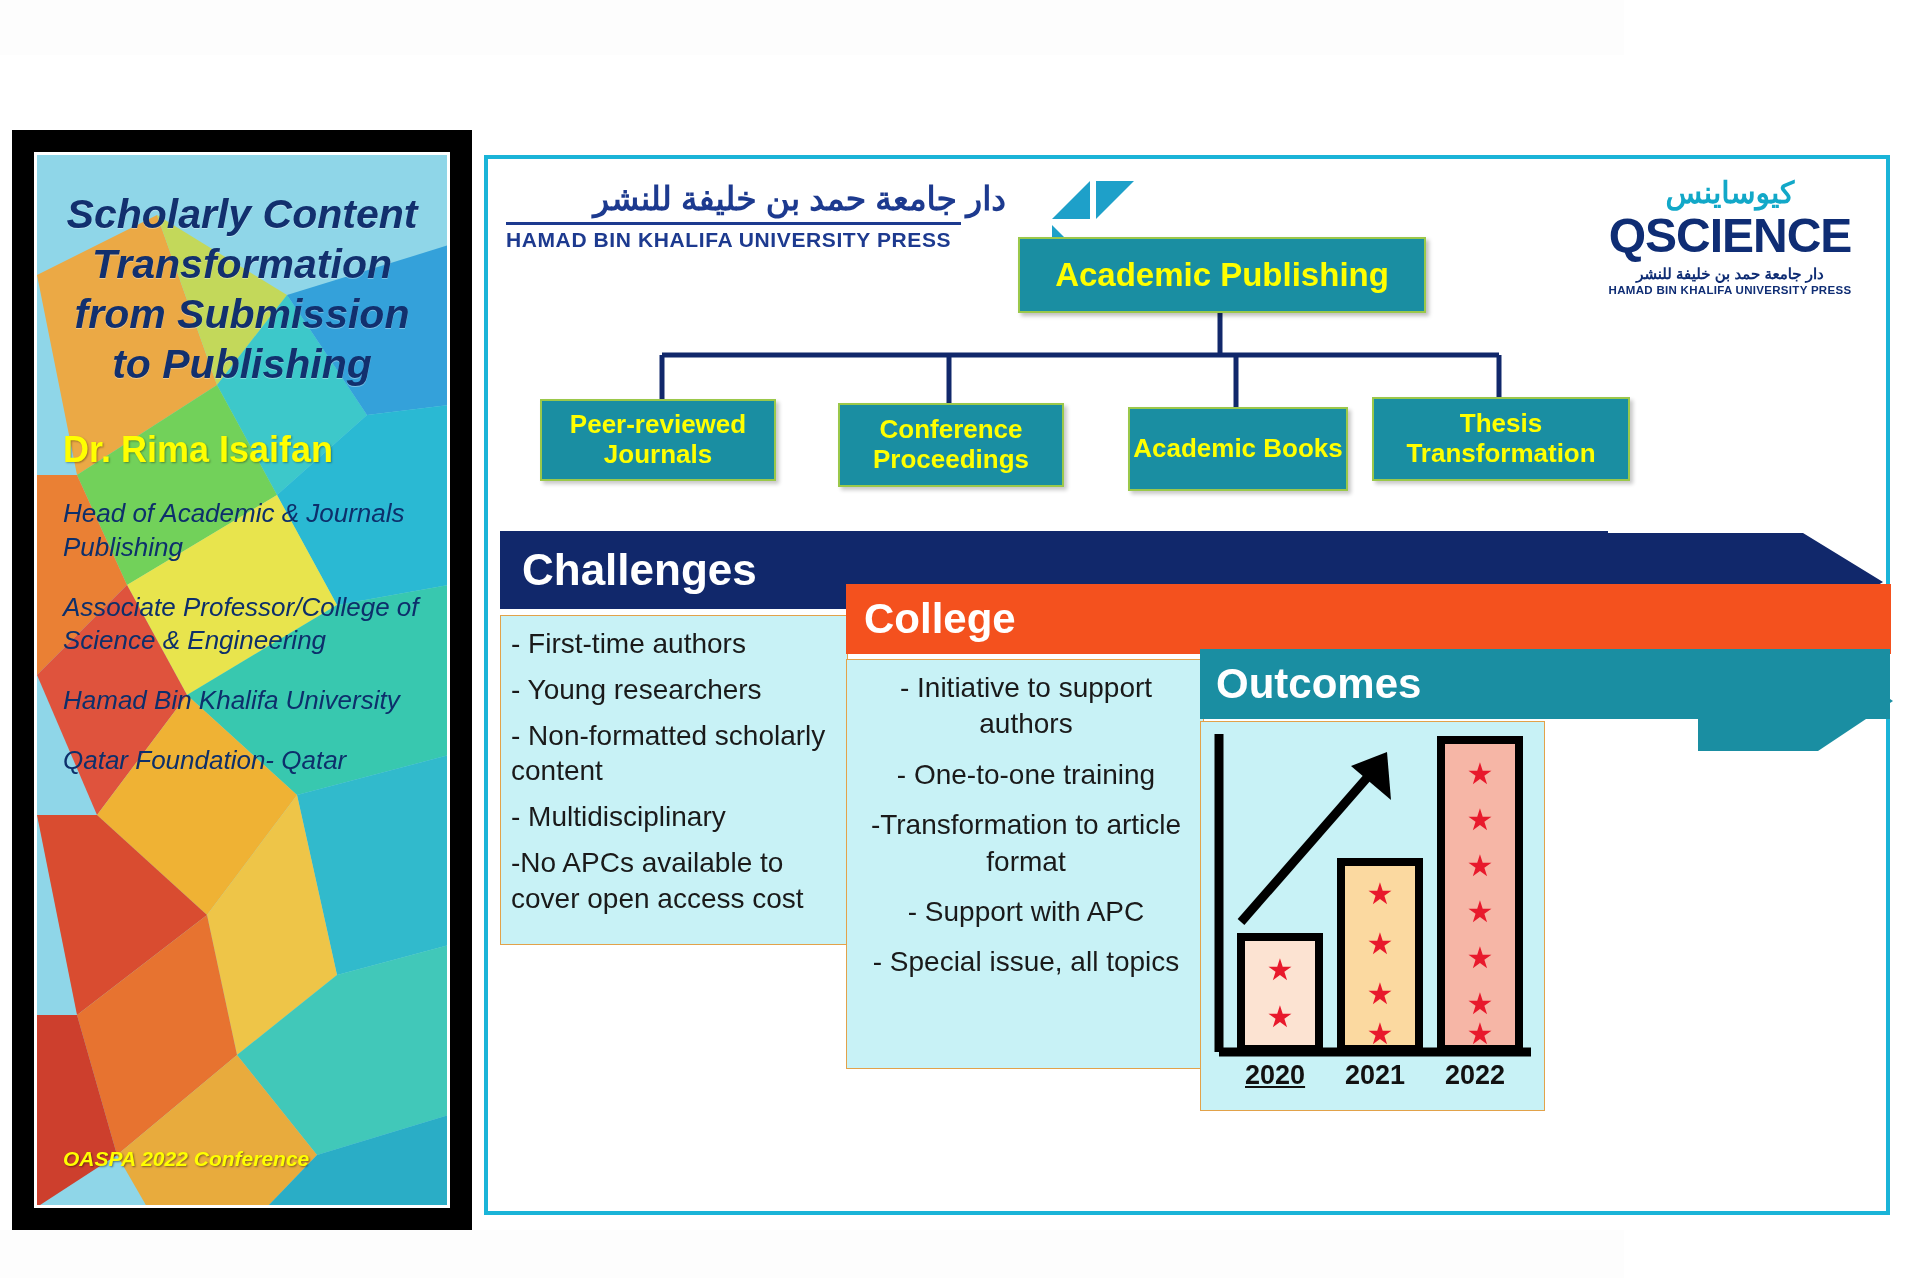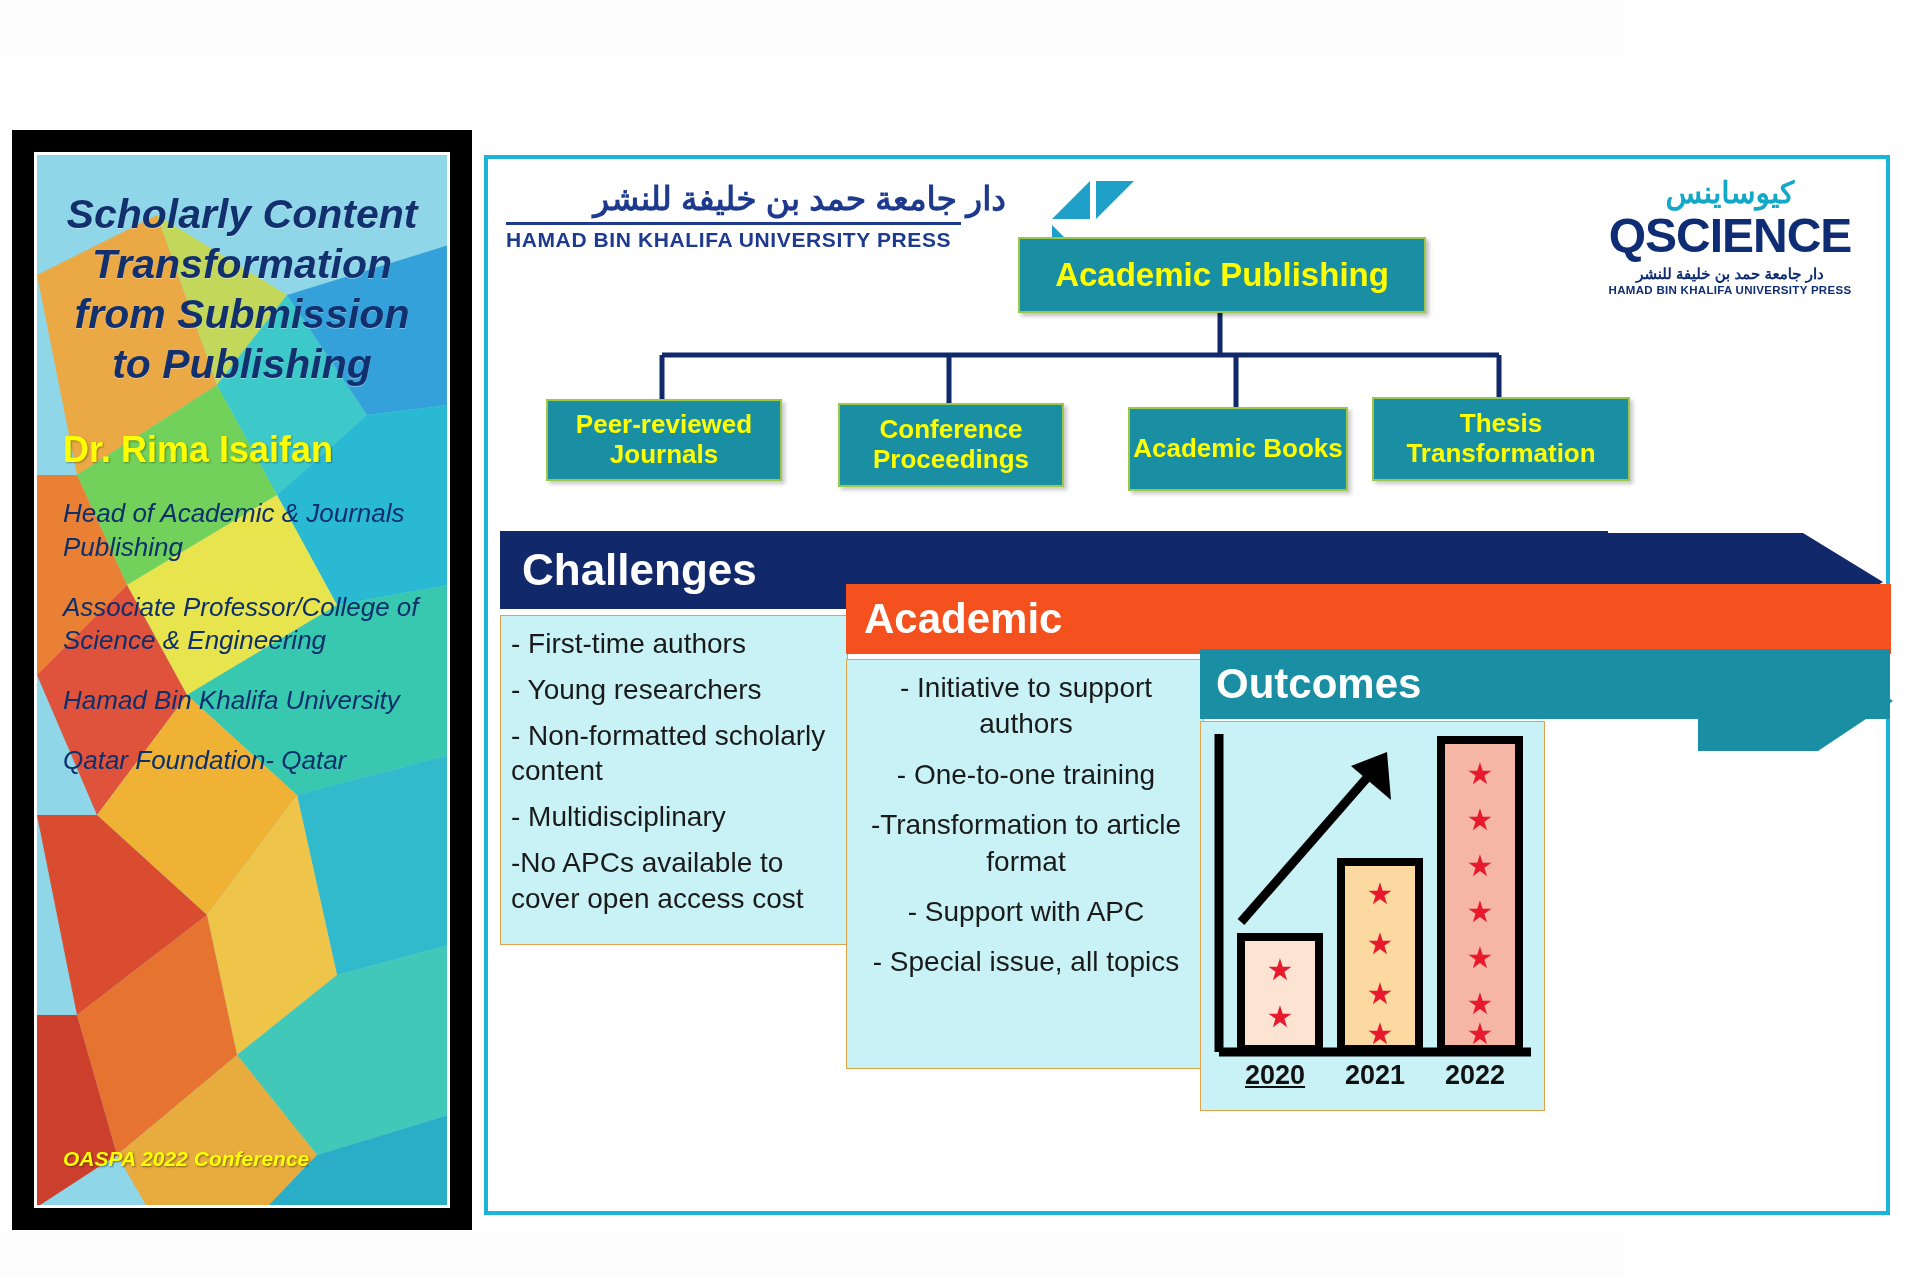--- a/index.html
+++ b/index.html
@@ -219,21 +219,21 @@
     color: #ffff00;
     font-weight: bold;
     display: flex;
     align-items: center;
     justify-content: center;
     text-align: center;
     line-height: 1.15;
     box-shadow: 3px 3px 4px rgba(0,0,0,.22);
     font-size: 26px;
   }
-  .c1 { left: 58px;  top: 240px; width: 232px; height: 78px; }
+  .c1 { left: 52px;  top: 240px; width: 232px; height: 78px; }
   .c2 { left: 350px; top: 244px; width: 222px; height: 80px; }
   .c3 { left: 640px; top: 248px; width: 216px; height: 80px; }
   .c4 { left: 884px; top: 238px; width: 254px; height: 80px; }
 
   
   .chev { position: absolute; }
 
   
   .challenges-head {
     position: absolute;
@@ -443,21 +443,21 @@
 
       <div class="challenges-head">Challenges</div>
       <div class="challenges-body">
         <div class="line">- First-time authors</div>
         <div class="line">- Young researchers</div>
         <div class="line">- Non-formatted scholarly content</div>
         <div class="line">- Multidisciplinary</div>
         <div class="line">-No APCs available to cover open access cost</div>
       </div>
 
-      <div class="solution-head">Academic</div>
+      <div class="solution-head">College</div>
       <div class="solution-body">
         <div class="line">- Initiative to support authors</div>
         <div class="line">- One-to-one training</div>
         <div class="line">-Transformation to article format</div>
         <div class="line">- Support with APC</div>
         <div class="line">- Special issue, all topics</div>
       </div>
 
       <div class="outcomes-head">Outcomes</div>
       <div class="outcomes-body">

